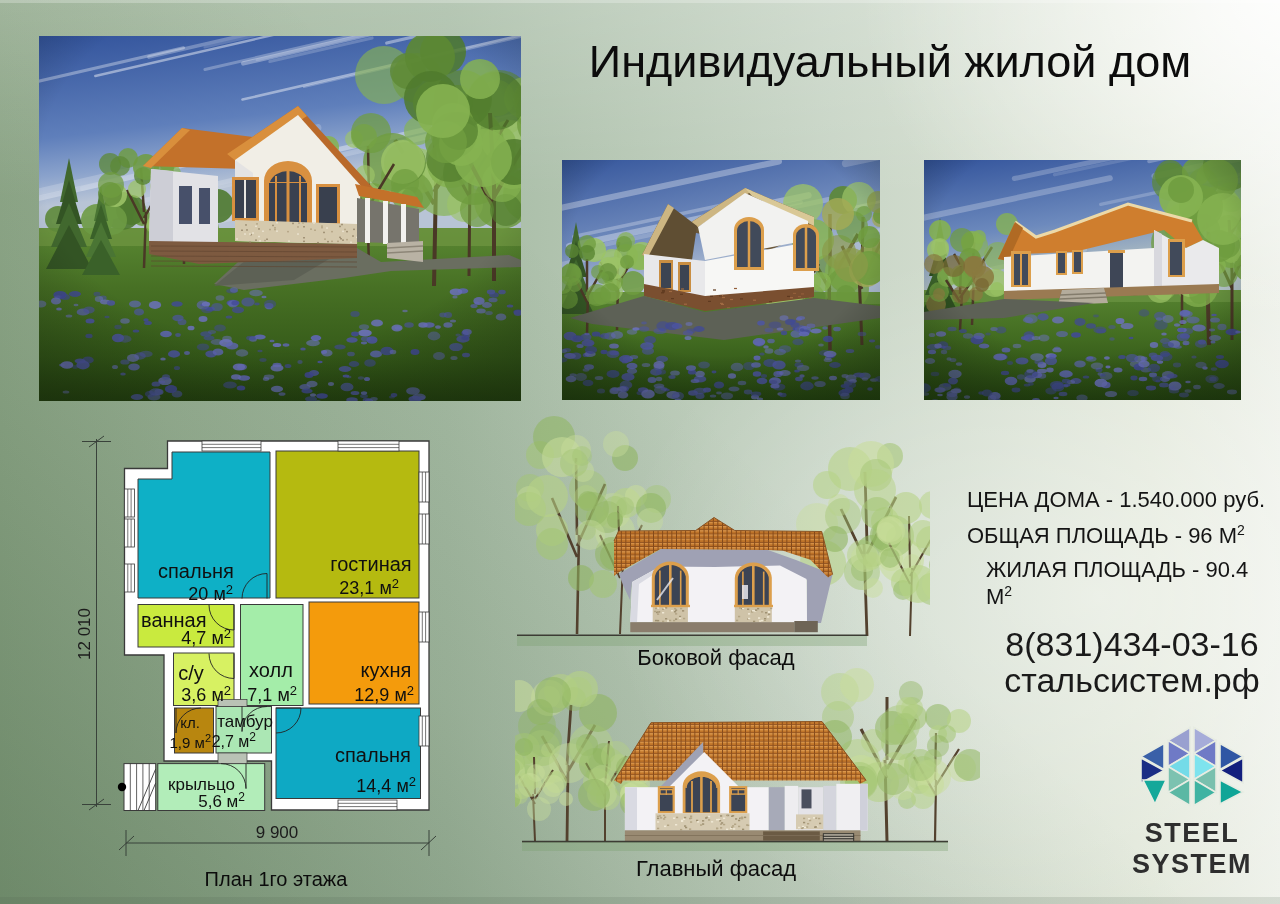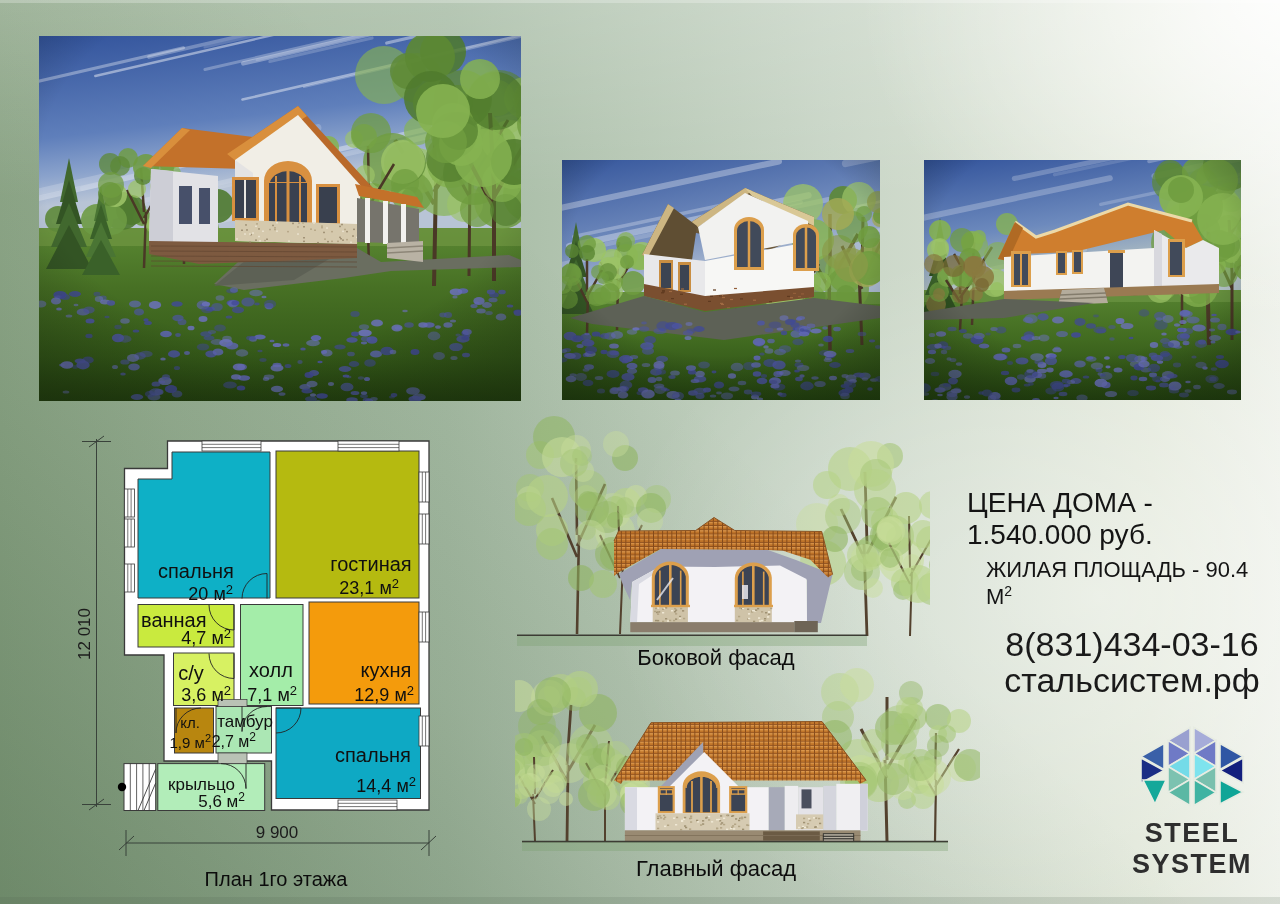--- a/index.html
+++ b/index.html
@@ -490,20 +490,21 @@
       <ellipse cx="26" cy="261" rx="4.9" ry="2.9" fill="#414a96" opacity="0.66"></ellipse>
       <ellipse cx="37" cy="269" rx="2.5" ry="1.2" fill="#6b71bd" opacity="0.62"></ellipse>
       <ellipse cx="50" cy="274" rx="5.7" ry="3.4" fill="#4d55a2" opacity="0.63"></ellipse>
       <ellipse cx="17" cy="265" rx="5.1" ry="3.5" fill="#6b71bd" opacity="0.79"></ellipse>
       <ellipse cx="36" cy="258" rx="6.1" ry="2.9" fill="#414a96" opacity="0.84"></ellipse>
       <ellipse cx="20" cy="273" rx="2.9" ry="1.5" fill="#6b71bd" opacity="0.84"></ellipse>
       <ellipse cx="2" cy="268" rx="5.4" ry="3.4" fill="#6b71bd" opacity="0.58"></ellipse>
       <ellipse cx="30" cy="280" rx="3.3" ry="1.5" fill="#6b71bd" opacity="0.59"></ellipse>
       <rect width="482" height="365" fill="url(#vig1)"></rect>
     </svg>
+<div class="abs" style="left:560px;top:36px;width:660px;text-align:center;font-size:45px;color:#0c0c0c;letter-spacing:0px;">Индивидуальный жилой дом</div>
 <svg class="abs" style="left:562px;top:160px" width="318" height="240" viewBox="0 0 318 240">
       <defs>
 <linearGradient id="sky2" x1="0" y1="0" x2="0.4" y2="1">
  <stop offset="0" stop-color="#35569c"></stop>
           <stop offset="0.5" stop-color="#6d88bb"></stop>
  <stop offset="0.8" stop-color="#aab9d0"></stop>
         </linearGradient>
 <linearGradient id="gr2" x1="0" y1="0" x2="0" y2="1">
  <stop offset="0" stop-color="#578431"></stop>
           <stop offset="0.4" stop-color="#446e22"></stop>
@@ -1749,21 +1750,22 @@
       <line x1="109.9" y1="190.5" x2="345.5" y2="190.5" stroke="#7e6f58" stroke-width="0.8"></line>
       <g stroke="#2e2e2a" stroke-width="0.9" fill="#b5aea0">
         <rect x="308.3" y="188.7" width="30.4" height="2.6"></rect>
         <rect x="308.3" y="191.3" width="30.4" height="2.6"></rect>
         <rect x="308.3" y="193.9" width="30.4" height="2.7"></rect>
       </g>
       <line x1="7" y1="196.6" x2="433" y2="196.6" stroke="#3c3c34" stroke-width="1.6"></line>
       <rect x="7" y="197" width="426" height="9" fill="#7ba070" opacity="0.35"></rect>
       <text x="201" y="231" text-anchor="middle" font-size="22" fill="#0d0d0d">Главный фасад</text>
     </svg>
-<div class="abs" style="left:967px;top:487px;font-size:28px;color:#141414;">ЦЕНА ДОМА - 1.540.000 руб.</div>
+<div class="abs" style="left:967px;top:487px;font-size:22px;color:#141414;">ЦЕНА ДОМА - 1.540.000 руб.</div>
+<div class="abs" style="left:967px;top:522px;font-size:22px;color:#141414;">ОБЩАЯ ПЛОЩАДЬ - 96 М<sup style="font-size:14px;">2</sup></div>
 <div class="abs" style="left:967px;top:557px;font-size:22px;color:#141414;margin-left:19px;">ЖИЛАЯ ПЛОЩАДЬ - 90.4 М<sup style="font-size:14px;">2</sup></div>
 <div class="abs" style="left:962px;top:625px;width:340px;text-align:center;font-size:34px;color:#1a1a1a;white-space:nowrap;">8(831)434-03-16</div>
 <div class="abs" style="left:962px;top:661px;width:340px;text-align:center;font-size:34px;color:#1a1a1a;white-space:nowrap;">стальсистем.рф</div>
 <svg class="abs" style="left:1130px;top:718px" width="120" height="92" viewBox="0 0 120 92">
       <polygon points="60,9.5 38,22.5 60,35.5" fill="#99a0d0" stroke="#e7ece2" stroke-width="1.6"></polygon>
       <polygon points="64,9.5 86,22.5 64,35.5" fill="#a6acd9" stroke="#e7ece2" stroke-width="1.6"></polygon>
       <polygon points="38,22.5 60,35.5 38,48.5" fill="#6f7ac6" stroke="#e7ece2" stroke-width="1.6"></polygon>
       <polygon points="86,22.5 64,35.5 86,48.5" fill="#6f7ac6" stroke="#e7ece2" stroke-width="1.6"></polygon>
       <polygon points="60,35.5 38,48.5 60,61.5" fill="#74dbe8" stroke="#e7ece2" stroke-width="1.6"></polygon>
       <polygon points="64,35.5 86,48.5 64,61.5" fill="#7ee3ee" stroke="#e7ece2" stroke-width="1.6"></polygon>

